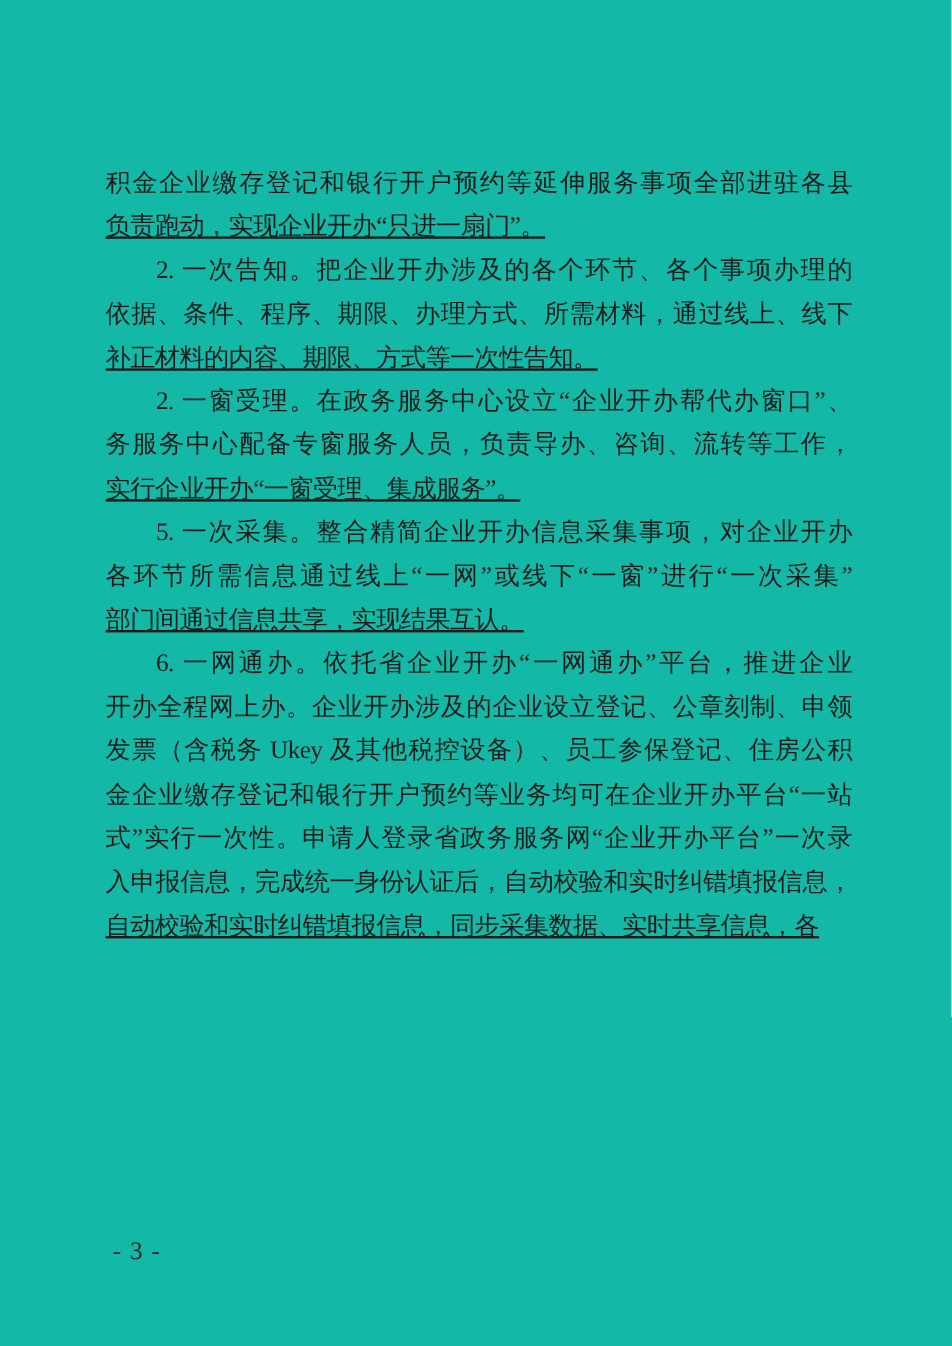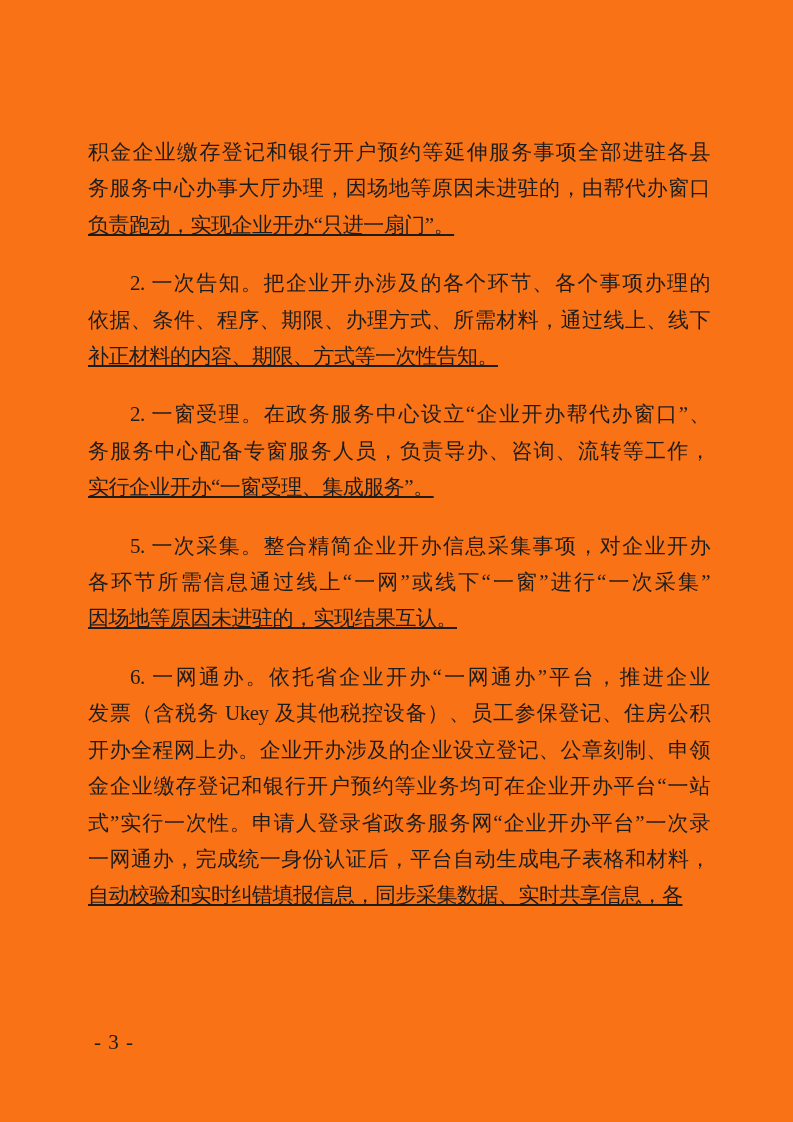--- a/index.html
+++ b/index.html
@@ -1,80 +1,79 @@
 <!DOCTYPE html>
 <html><head>
 <meta charset="utf-8">
 <style>
   * { margin: 0; padding: 0; box-sizing: border-box; }
   html, body { width: 793px; height: 1122px; background: #ffffff; }
   .page {
     position: relative;
     width: 793px;
     height: 1122px;
-    background: #f97316;
+    background: #14b8a6;
     color: #1d1d1d;
     font-family: "Liberation Serif", "DejaVu Serif", serif;
     overflow: hidden;
   }
   .body-text {
     position: absolute;
     left: 88px;
     top: 134px;
     width: 622px;
     font-size: 21px;
     line-height: 36.4px;
     letter-spacing: -0.5px;
   }
   .para { text-align: justify; }
   .para .line {
     display: block;
     text-align: justify;
     text-align-last: justify;
   }
   .para .line.last { text-align-last: left; text-decoration: underline; }
-  .para.indent .line:first-child { text-indent: 2em; margin-top: 22px; }
+  .para.indent .line:first-child { text-indent: 2em; }
   .page-number {
     position: absolute;
     left: 94px;
     top: 1030px;
     font-size: 21px;
     letter-spacing: 1px;
     color: #1d1d1d;
   }
 </style>
 </head>
 <body>
 
 <div class="page">
   <main class="body-text" id="paragraphs">
       <p class="para">
         <span class="line">积金企业缴存登记和银行开户预约等延伸服务事项全部进驻各县</span>
-        <span class="line">务服务中心办事大厅办理，因场地等原因未进驻的，由帮代办窗口</span>
         <span class="line last">负责跑动，实现企业开办“只进一扇门”。</span>
       </p>
       <p class="para indent">
         <span class="line">2. 一次告知。把企业开办涉及的各个环节、各个事项办理的</span>
         <span class="line">依据、条件、程序、期限、办理方式、所需材料，通过线上、线下</span>
         <span class="line last">补正材料的内容、期限、方式等一次性告知。</span>
       </p>
       <p class="para indent">
         <span class="line">2. 一窗受理。在政务服务中心设立“企业开办帮代办窗口”、</span>
         <span class="line">务服务中心配备专窗服务人员，负责导办、咨询、流转等工作，</span>
         <span class="line last">实行企业开办“一窗受理、集成服务”。</span>
       </p>
       <p class="para indent">
         <span class="line">5. 一次采集。整合精简企业开办信息采集事项，对企业开办</span>
         <span class="line">各环节所需信息通过线上“一网”或线下“一窗”进行“一次采集”</span>
-        <span class="line last">因场地等原因未进驻的，实现结果互认。</span>
+        <span class="line last">部门间通过信息共享，实现结果互认。</span>
       </p>
       <p class="para indent">
         <span class="line">6. 一网通办。依托省企业开办“一网通办”平台，推进企业</span>
+        <span class="line">开办全程网上办。企业开办涉及的企业设立登记、公章刻制、申领</span>
         <span class="line">发票（含税务 Ukey 及其他税控设备）、员工参保登记、住房公积</span>
-        <span class="line">开办全程网上办。企业开办涉及的企业设立登记、公章刻制、申领</span>
         <span class="line">金企业缴存登记和银行开户预约等业务均可在企业开办平台“一站</span>
         <span class="line">式”实行一次性。申请人登录省政务服务网“企业开办平台”一次录</span>
-        <span class="line">一网通办，完成统一身份认证后，平台自动生成电子表格和材料，</span>
+        <span class="line">入申报信息，完成统一身份认证后，自动校验和实时纠错填报信息，</span>
         <span class="line last">自动校验和实时纠错填报信息，同步采集数据、实时共享信息，各</span>
       </p>
     </main>
   <footer class="page-number">- 3 -</footer>
 </div>
 
 </body></html>

